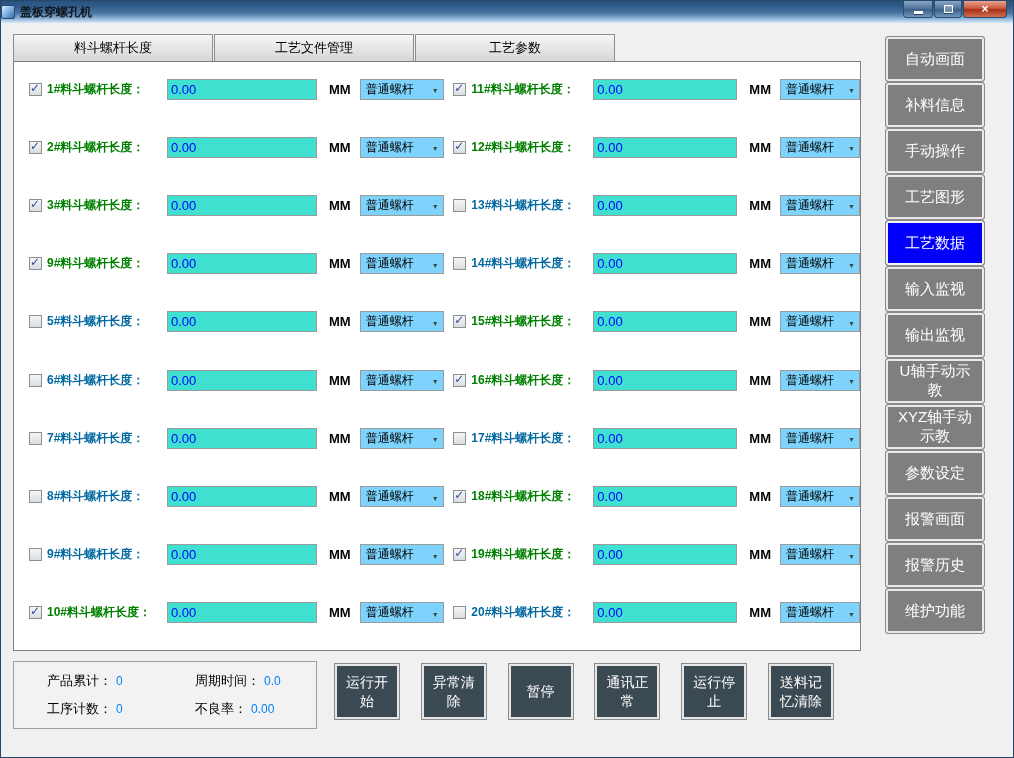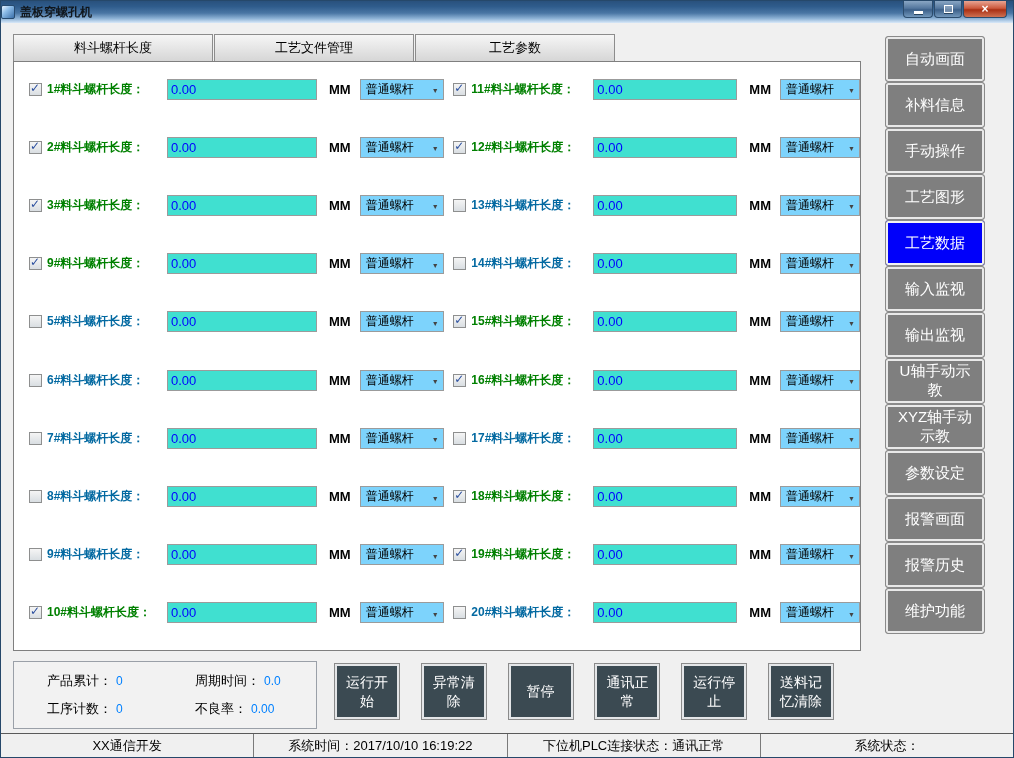--- a/index.html
+++ b/index.html
@@ -490,25 +490,14 @@
       <div class="ctrl-btn">
         <span>运行停止</span>
       </div>
 
       <div class="ctrl-btn">
         <span>送料记忆清除</span>
       </div>
 
   </div>
 
-  <div class="statusbar">
-
-      <div class="sb-cell">XX通信开发</div>
-
-      <div class="sb-cell">系统时间：2017/10/10 16:19:22</div>
-
-      <div class="sb-cell">下位机PLC连接状态：通讯正常</div>
-
-      <div class="sb-cell">系统状态：</div>
-
-  </div>
 
 </div>
 
 </body></html>

